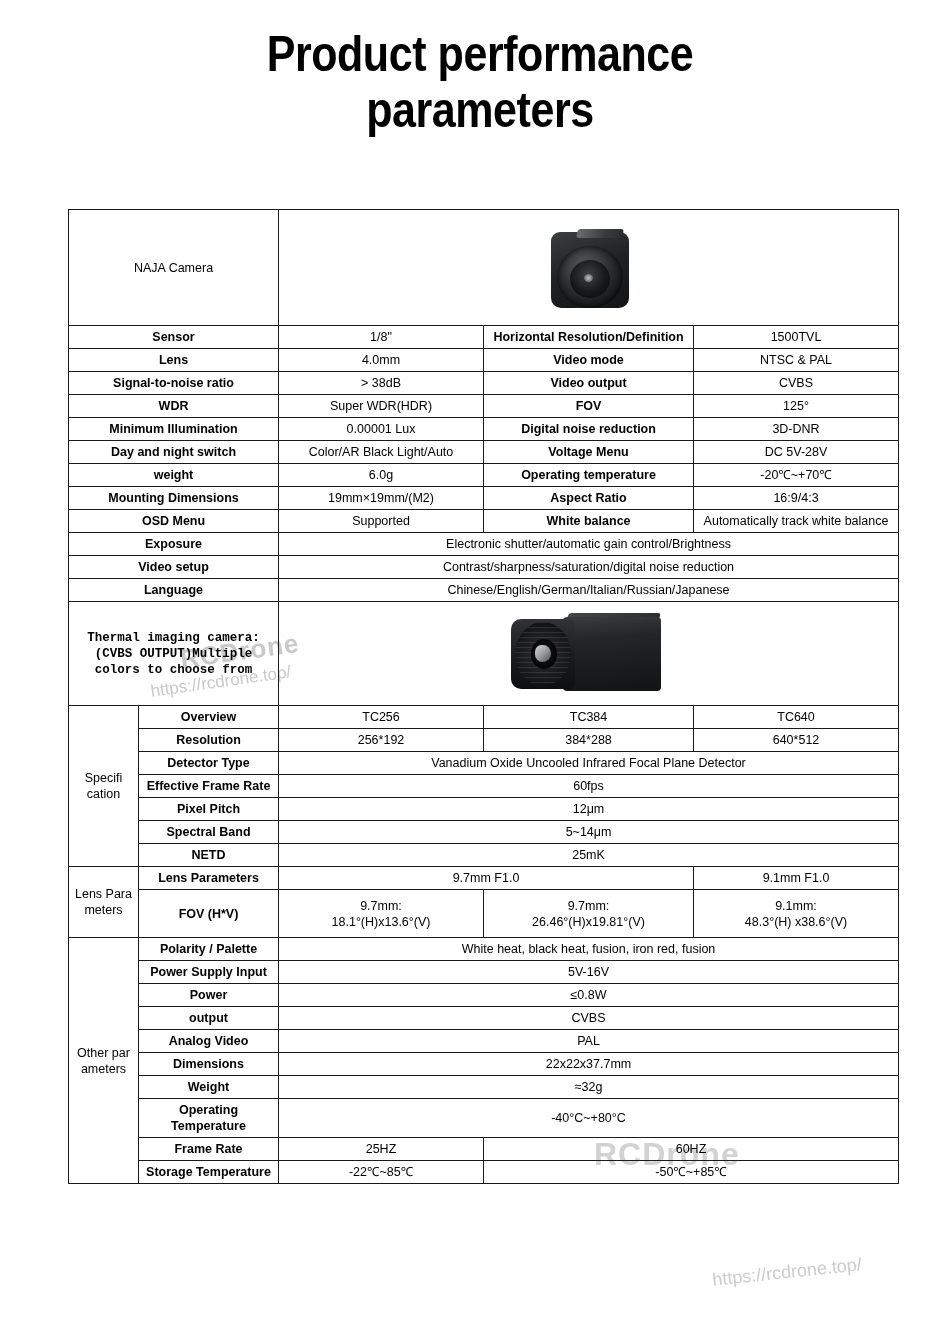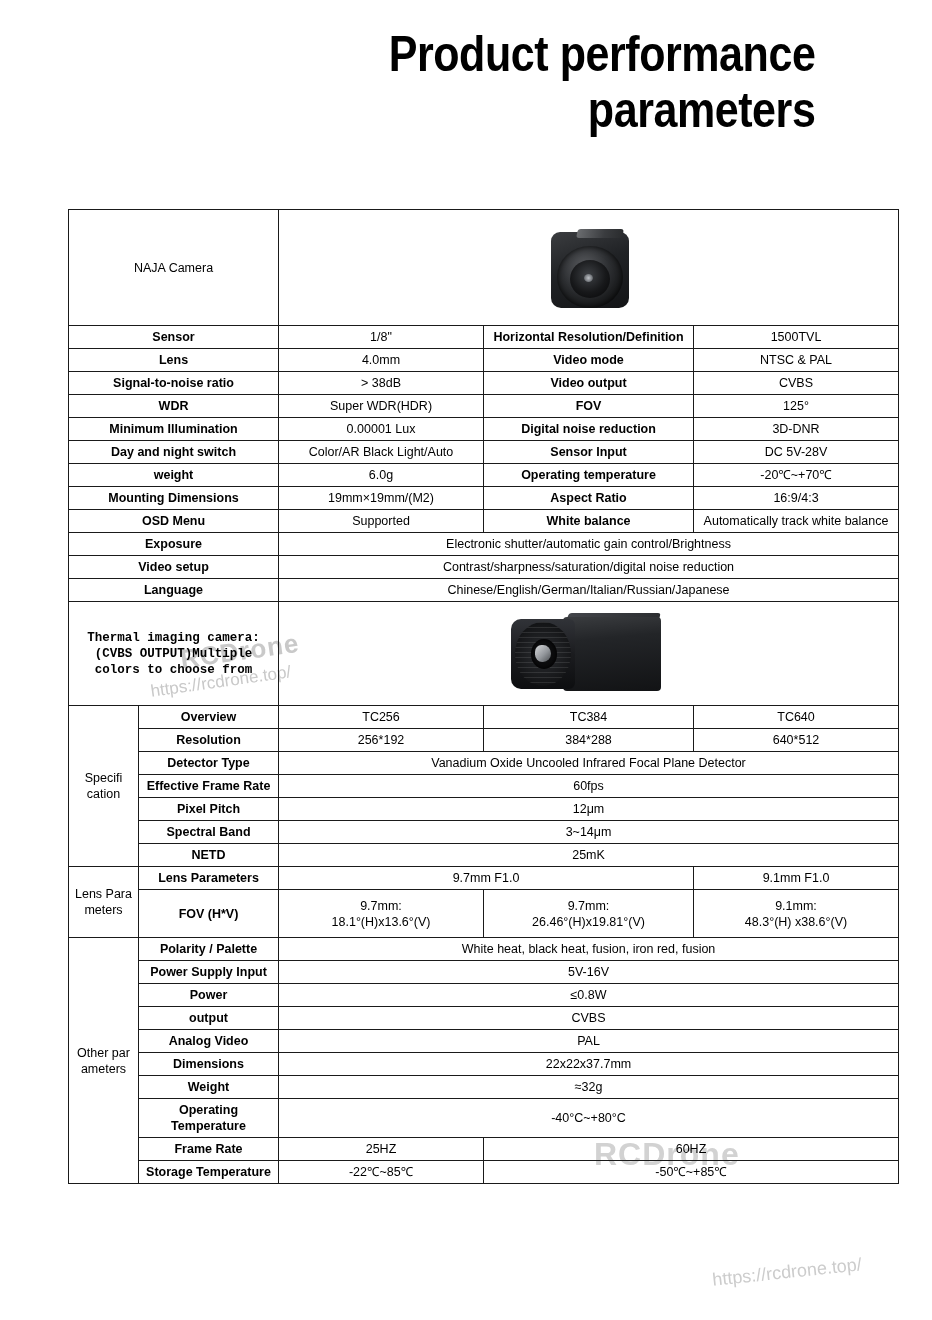--- a/index.html
+++ b/index.html
@@ -11,21 +11,21 @@
   }
   body {
     font-family: "Liberation Sans", sans-serif;
     color: #000000;
     position: relative;
   }
 
   
   .title-wrap {
     padding-top: 26px;
-    text-align: right;
+    text-align: center;
     padding-left: 27px;
   }
   .title {
     font-family: "Liberation Sans", sans-serif;
     font-weight: bold;
     font-size: 50px;
     line-height: 1.12;
     letter-spacing: -0.5px;
     transform: scaleX(0.86);
     transform-origin: center top;
@@ -293,21 +293,21 @@
     </tr>
     <tr>
       <td class="lbl" colspan="2">Minimum Illumination</td>
       <td class="val">0.00001 Lux</td>
       <td class="lbl">Digital noise reduction</td>
       <td class="val">3D-DNR</td>
     </tr>
     <tr>
       <td class="lbl" colspan="2">Day and night switch</td>
       <td class="val">Color/AR Black Light/Auto</td>
-      <td class="lbl">Sensor Input</td>
+      <td class="lbl">Voltage Menu</td>
       <td class="val">DC 5V-28V</td>
     </tr>
     <tr>
       <td class="lbl" colspan="2">weight</td>
       <td class="val">6.0g</td>
       <td class="lbl">Operating temperature</td>
       <td class="val">-20℃~+70℃</td>
     </tr>
     <tr>
       <td class="lbl" colspan="2">Mounting Dimensions</td>
@@ -374,21 +374,21 @@
     <tr>
       <td class="lbl">Effective Frame Rate</td>
       <td class="val" colspan="3">60fps</td>
     </tr>
     <tr>
       <td class="lbl">Pixel Pitch</td>
       <td class="val" colspan="3">12μm</td>
     </tr>
     <tr>
       <td class="lbl">Spectral Band</td>
-      <td class="val" colspan="3">3~14μm</td>
+      <td class="val" colspan="3">5~14μm</td>
     </tr>
     <tr>
       <td class="lbl">NETD</td>
       <td class="val" colspan="3">25mK</td>
     </tr>
 
     <tr>
       <td class="sec" rowspan="2">Lens Para
 meters</td>
       <td class="lbl">Lens Parameters</td>

